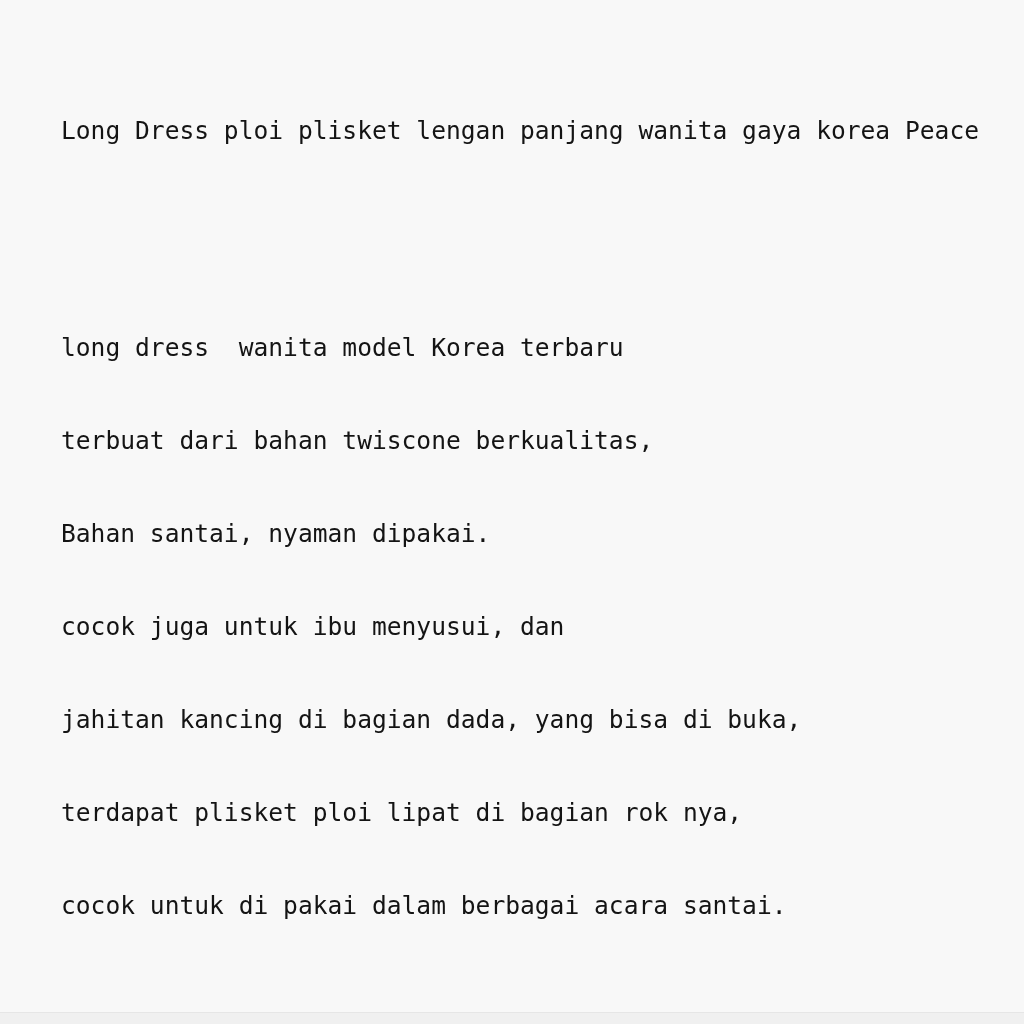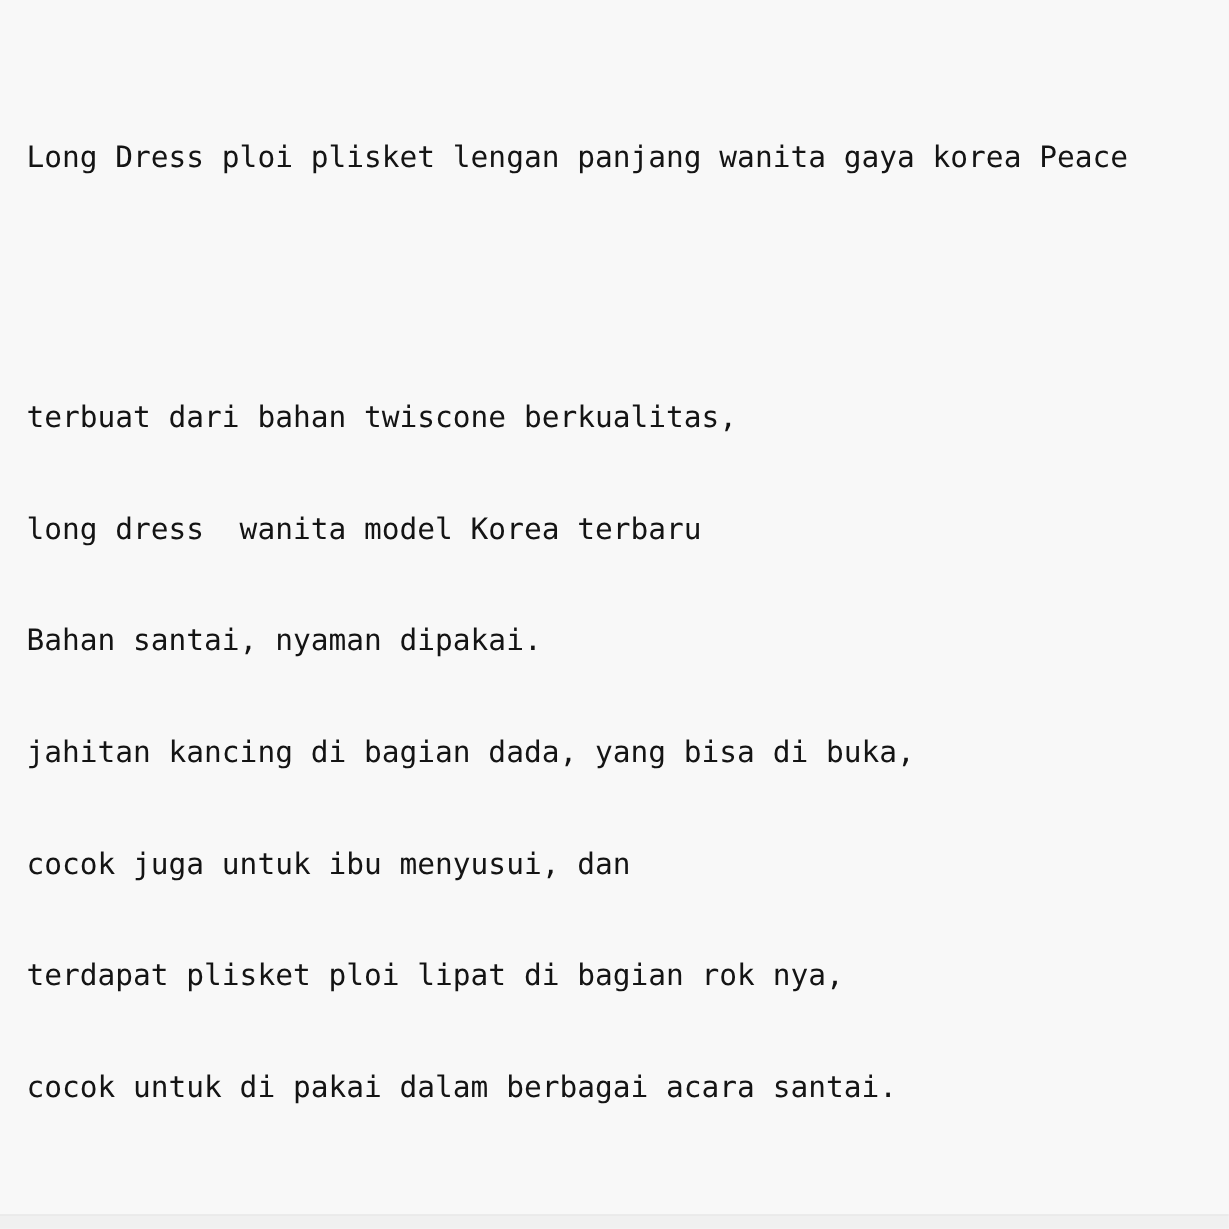--- a/index.html
+++ b/index.html
@@ -33,20 +33,21 @@
     color: #141414;
     letter-spacing: 0px;
     white-space: pre;
     -webkit-font-smoothing: none;
   }
 
   .line {
     display: block;
     height: 31px;
     white-space: pre;
+    margin-left: 39px;
   }
 
   .blank {
     display: block;
     height: 31px;
   }
 
   .bottom-rule {
     position: absolute;
     left: 0;
@@ -60,25 +61,25 @@
 </head>
 <body>
 
 <div id="page">
 
   <div class="doc">
 
     <span class="line">Long Dress ploi plisket lengan panjang wanita gaya korea Peace</span>
     <span class="blank"></span>
 
+    <span class="line">long dress  wanita model Korea terbaru</span>
     <span class="line">terbuat dari bahan twiscone berkualitas,</span>
-    <span class="line">long dress  wanita model Korea terbaru</span>
     <span class="line">Bahan santai, nyaman dipakai.</span>
+    <span class="line">cocok juga untuk ibu menyusui, dan</span>
     <span class="line">jahitan kancing di bagian dada, yang bisa di buka,</span>
-    <span class="line">cocok juga untuk ibu menyusui, dan</span>
     <span class="line">terdapat plisket ploi lipat di bagian rok nya,</span>
     <span class="line">cocok untuk di pakai dalam berbagai acara santai.</span>
     
 
     
     
     
     
 
     

